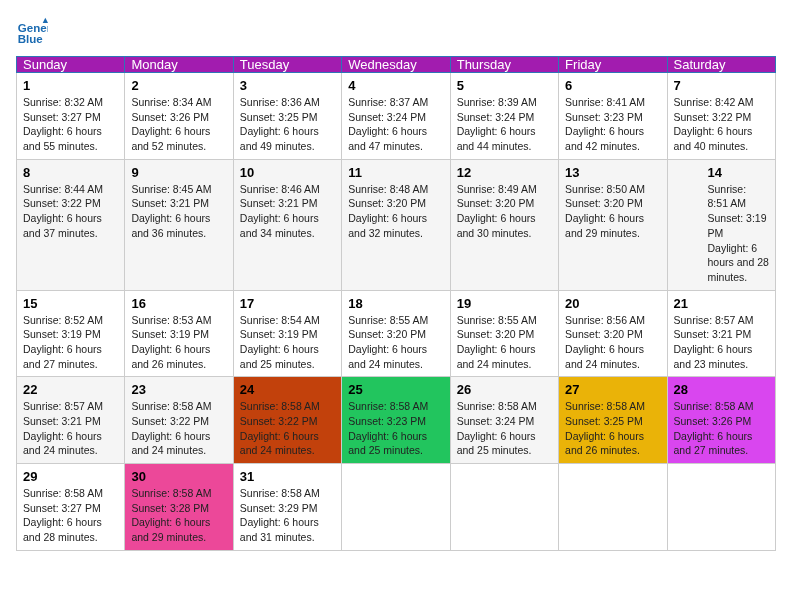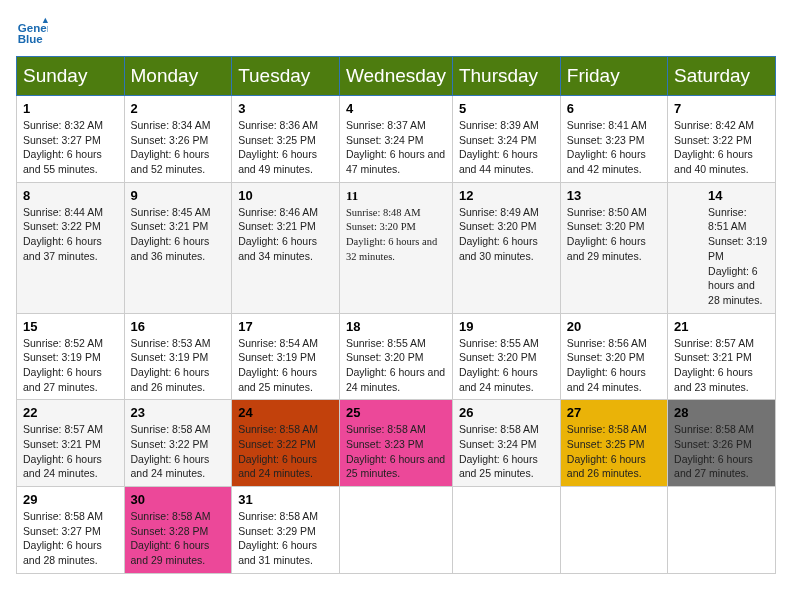--- a/index.html
+++ b/index.html
@@ -45,25 +45,25 @@
     .sub-title {
       font-size: 15px;
       color: #444;
     }
     table {
       width: 100%;
       border-collapse: collapse;
       font-size: 11px;
     }
     thead tr th {
-      background-color: #4d7c0f;
+      background-color: #a21caf;
       color: #fff;
-      padding: 8px 6px;
+      padding: 0 6px;
       text-align: left;
-      font-size: 19px;
+      font-size: 13px;
       font-weight: normal;
       border: 1px solid #2e75b6;
     }
     tbody tr td {
       border: 1px solid #ccc;
       padding: 5px 6px;
       vertical-align: top;
       background: #fff;
       width: calc(100% / 7);
     }
@@ -156,21 +156,21 @@
           <div class="cell-text">Sunrise: 8:44 AM<br>Sunset: 3:22 PM<br>Daylight: 6 hours and 37 minutes.</div>
         </td>
         <td style="background: rgb(245, 245, 245);">
           <span class="day-num">9</span>
           <div class="cell-text">Sunrise: 8:45 AM<br>Sunset: 3:21 PM<br>Daylight: 6 hours and 36 minutes.</div>
         </td>
         <td style="background: rgb(245, 245, 245);">
           <span class="day-num">10</span>
           <div class="cell-text">Sunrise: 8:46 AM<br>Sunset: 3:21 PM<br>Daylight: 6 hours and 34 minutes.</div>
         </td>
-        <td style="background: rgb(245, 245, 245); font-family: Liberation Serif, serif;">
+        <td style="background: rgb(245, 245, 245);">
           <span class="day-num">11</span>
           <div class="cell-text">Sunrise: 8:48 AM<br>Sunset: 3:20 PM<br>Daylight: 6 hours and 32 minutes.</div>
         </td>
         <td style="background: rgb(245, 245, 245);">
           <span class="day-num">12</span>
           <div class="cell-text">Sunrise: 8:49 AM<br>Sunset: 3:20 PM<br>Daylight: 6 hours and 30 minutes.</div>
         </td>
         <td style="background: rgb(245, 245, 245);">
           <span class="day-num">13</span>
           <div class="cell-text">Sunrise: 8:50 AM<br>Sunset: 3:20 PM<br>Daylight: 6 hours and 29 minutes.</div>
@@ -216,33 +216,33 @@
           <div class="cell-text">Sunrise: 8:57 AM<br>Sunset: 3:21 PM<br>Daylight: 6 hours and 24 minutes.</div>
         </td>
         <td style="background: rgb(245, 245, 245);">
           <span class="day-num">23</span>
           <div class="cell-text">Sunrise: 8:58 AM<br>Sunset: 3:22 PM<br>Daylight: 6 hours and 24 minutes.</div>
         </td>
         <td style="background: #c2410c; margin-left: 48px;">
           <span class="day-num">24</span>
           <div class="cell-text">Sunrise: 8:58 AM<br>Sunset: 3:22 PM<br>Daylight: 6 hours and 24 minutes.</div>
         </td>
-        <td style="background: #ec4899; margin-left: 36px;">
+        <td style="background: #22c55e; margin-left: 36px;">
           <span class="day-num">25</span>
           <div class="cell-text">Sunrise: 8:58 AM<br>Sunset: 3:23 PM<br>Daylight: 6 hours and 25 minutes.</div>
         </td>
         <td style="background: rgb(245, 245, 245);">
           <span class="day-num">26</span>
           <div class="cell-text">Sunrise: 8:58 AM<br>Sunset: 3:24 PM<br>Daylight: 6 hours and 25 minutes.</div>
         </td>
         <td style="background: #eab308;">
           <span class="day-num">27</span>
           <div class="cell-text">Sunrise: 8:58 AM<br>Sunset: 3:25 PM<br>Daylight: 6 hours and 26 minutes.</div>
         </td>
-        <td style="background: #737373; margin-top: 12px;">
+        <td style="background: #d946ef; margin-top: 12px;">
           <span class="day-num">28</span>
           <div class="cell-text">Sunrise: 8:58 AM<br>Sunset: 3:26 PM<br>Daylight: 6 hours and 27 minutes.</div>
         </td>
       </tr>
       <tr>
         <td style="background: rgb(255, 255, 255);">
           <span class="day-num">29</span>
           <div class="cell-text">Sunrise: 8:58 AM<br>Sunset: 3:27 PM<br>Daylight: 6 hours and 28 minutes.</div>
         </td>
         <td style="background: #ec4899;">

